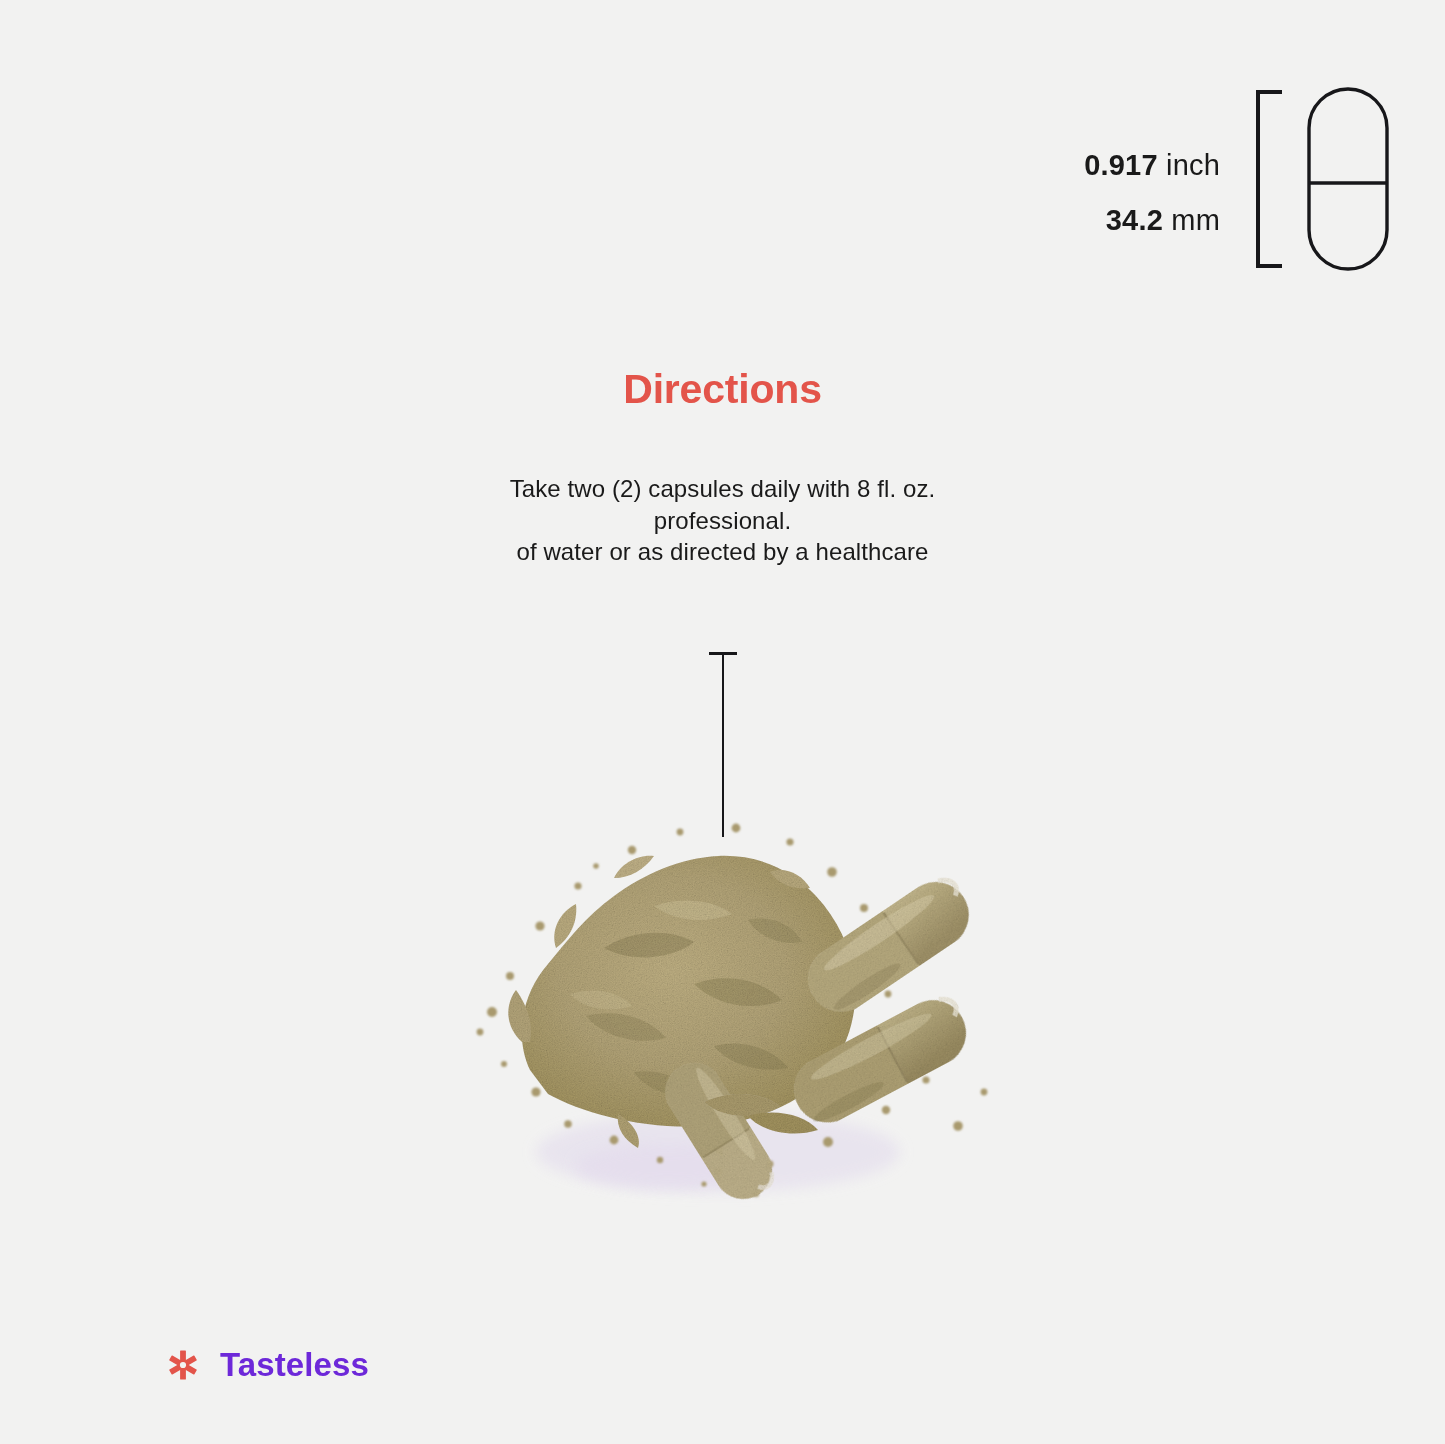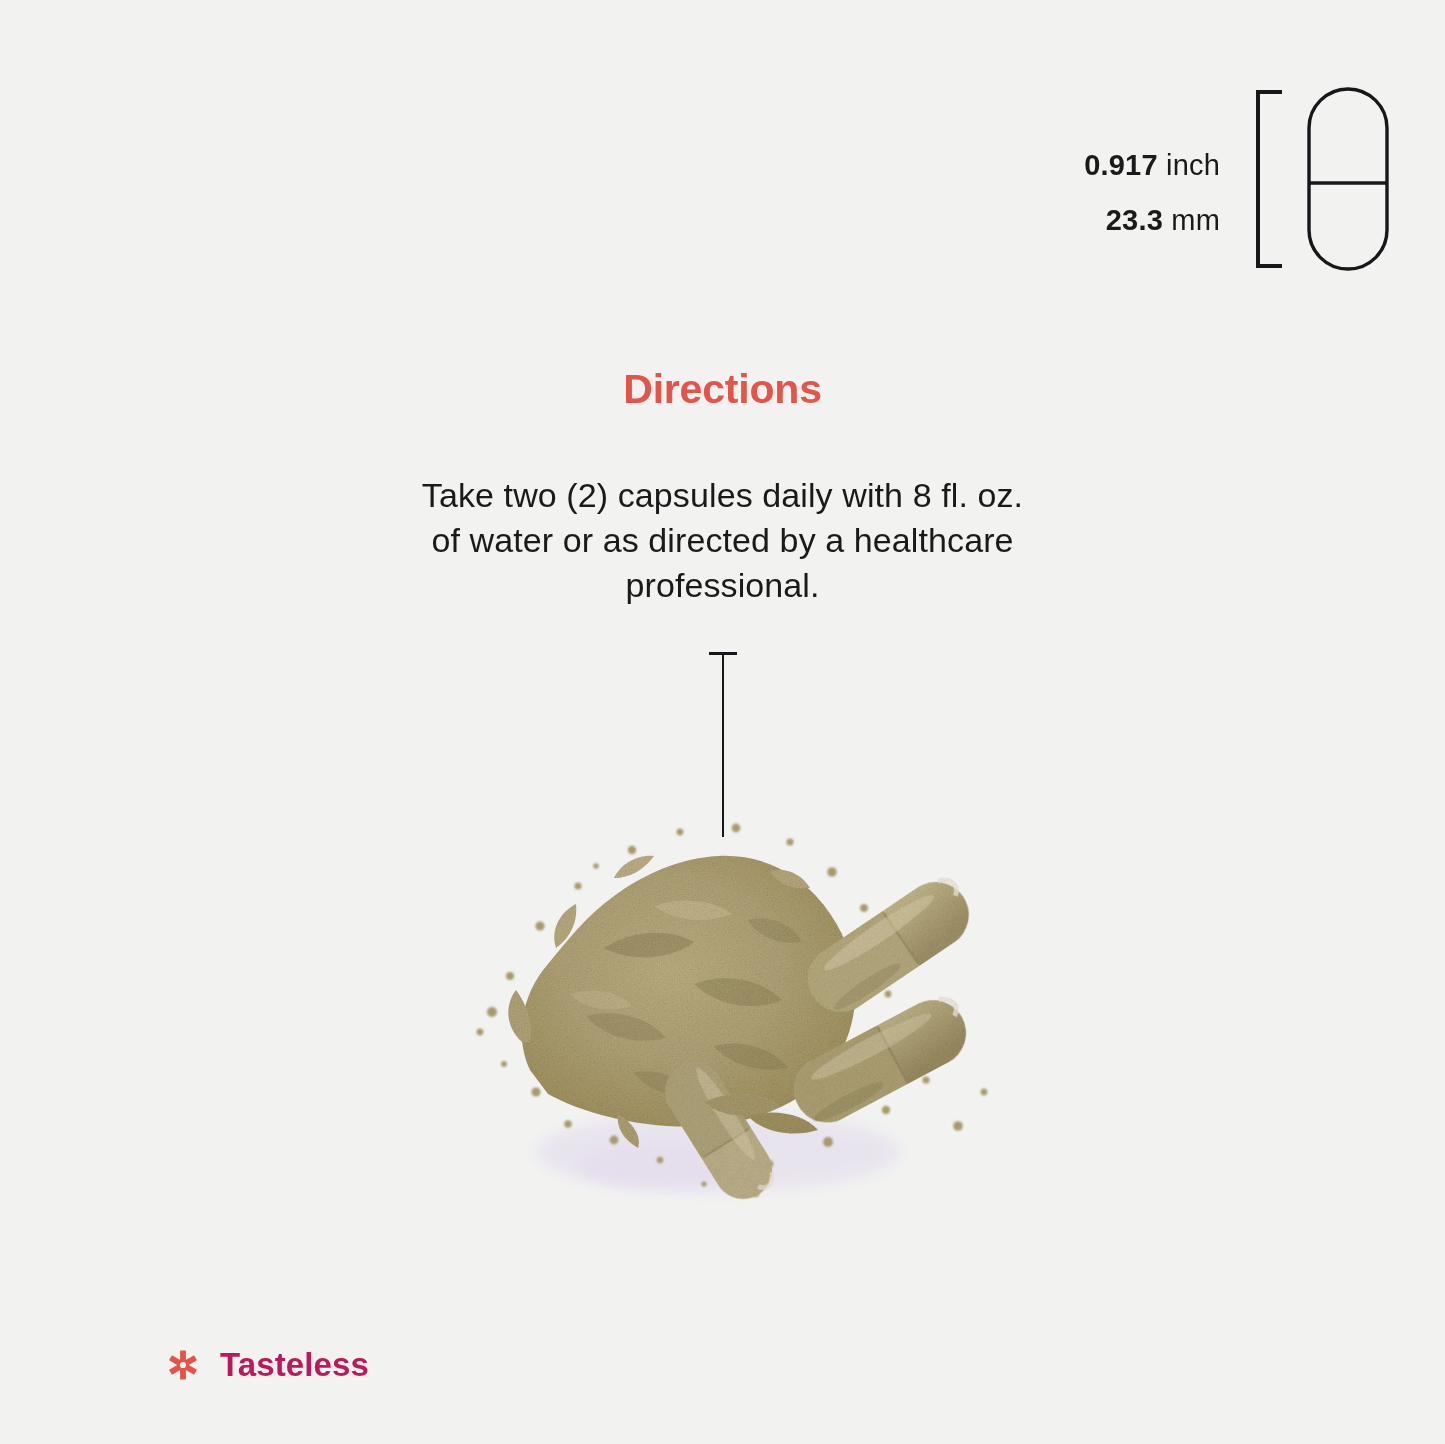--- a/index.html
+++ b/index.html
@@ -77,21 +77,21 @@
     letter-spacing: -0.2px;
     line-height: 1.15;
   }
   .directions-body {
     position: absolute;
     top: 473px;
     left: 50%;
     transform: translateX(-50%);
     width: 760px;
     text-align: center;
-    font-size: 34px;
+    font-size: 24px;
     color: #1a1a1a;
     line-height: 1.32;
     letter-spacing: 0.1px;
   }
   .directions-body span {
     display: block;
   }
 
   
   .leader {
@@ -143,40 +143,40 @@
   .feature-icon {
     width: 30px;
     height: 30px;
     flex: 0 0 30px;
     margin-right: 22px;
     display: block;
   }
   .feature-label {
     font-size: 33px;
     font-weight: bold;
-    color: #be185d;
+    color: #6d28d9;
     letter-spacing: 0.1px;
     white-space: nowrap;
     line-height: 1;
   }
 </style>
 </head>
 <body>
 
 <div class="stage">
 
   <div class="size-indicator">
 
     <div class="size-labels">
       <div class="size-line">
         <span class="num">0.917</span>
         <span class="unit">inch</span>
       </div>
       <div class="size-line">
-        <span class="num">23.3</span>
+        <span class="num">34.2</span>
         <span class="unit">mm</span>
       </div>
     </div>
 
     <div class="bracket-wrap">
       <svg viewBox="0 0 30 178" xmlns="http://www.w3.org/2000/svg">
         <path d="M26 2 L4 2 L4 176 L26 176" fill="none" stroke="#17171a" stroke-width="4" stroke-linecap="square" stroke-linejoin="miter"></path>
       </svg>
     </div>
 
@@ -186,22 +186,22 @@
         <line x1="3" y1="97" x2="81" y2="97" stroke="#17171a" stroke-width="3.4"></line>
       </svg>
     </div>
 
   </div>
 
   <div class="directions-title">Directions</div>
 
   <div class="directions-body">
     <span>Take two (2) capsules daily with 8 fl. oz.</span>
+    <span>professional.</span>
     <span>of water or as directed by a healthcare</span>
-    <span>professional.</span>
   </div>
 
   <div class="leader"></div>
 
   <div class="product-photo">
     <svg viewBox="0 0 620 430" xmlns="http://www.w3.org/2000/svg">
       <defs>
         <radialGradient id="pileGrad" cx="45%" cy="42%" r="62%">
           <stop offset="0%" stop-color="#bfb083"></stop>
           <stop offset="55%" stop-color="#b3a478"></stop>

